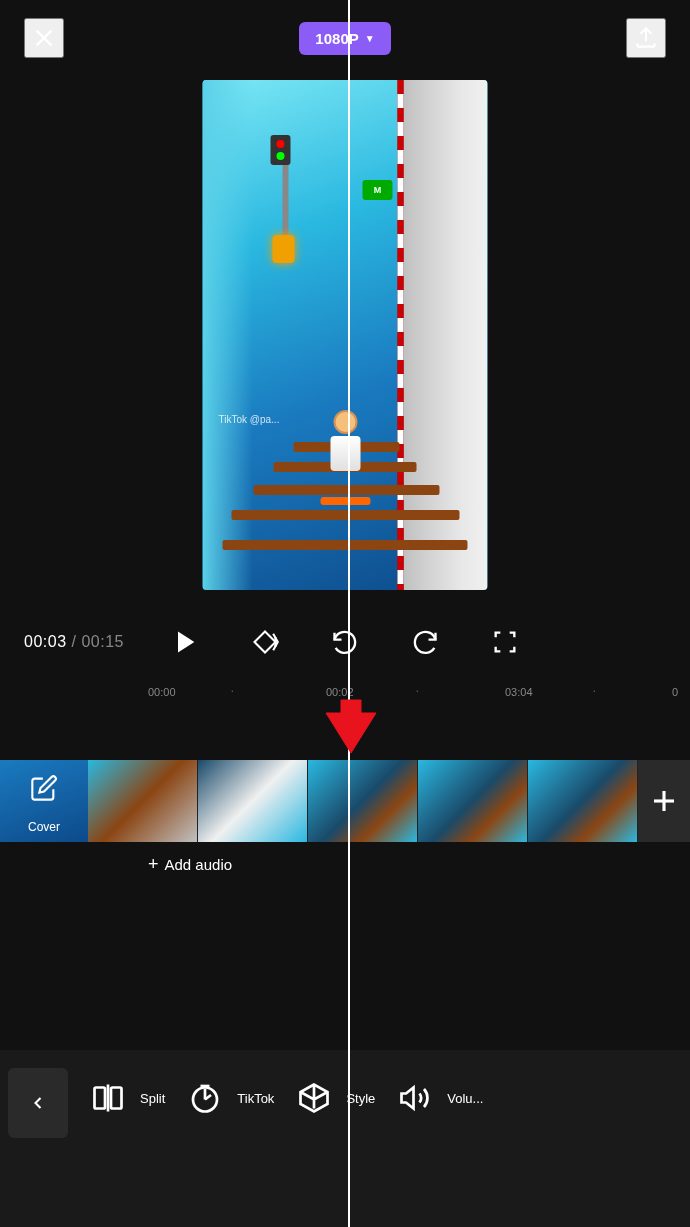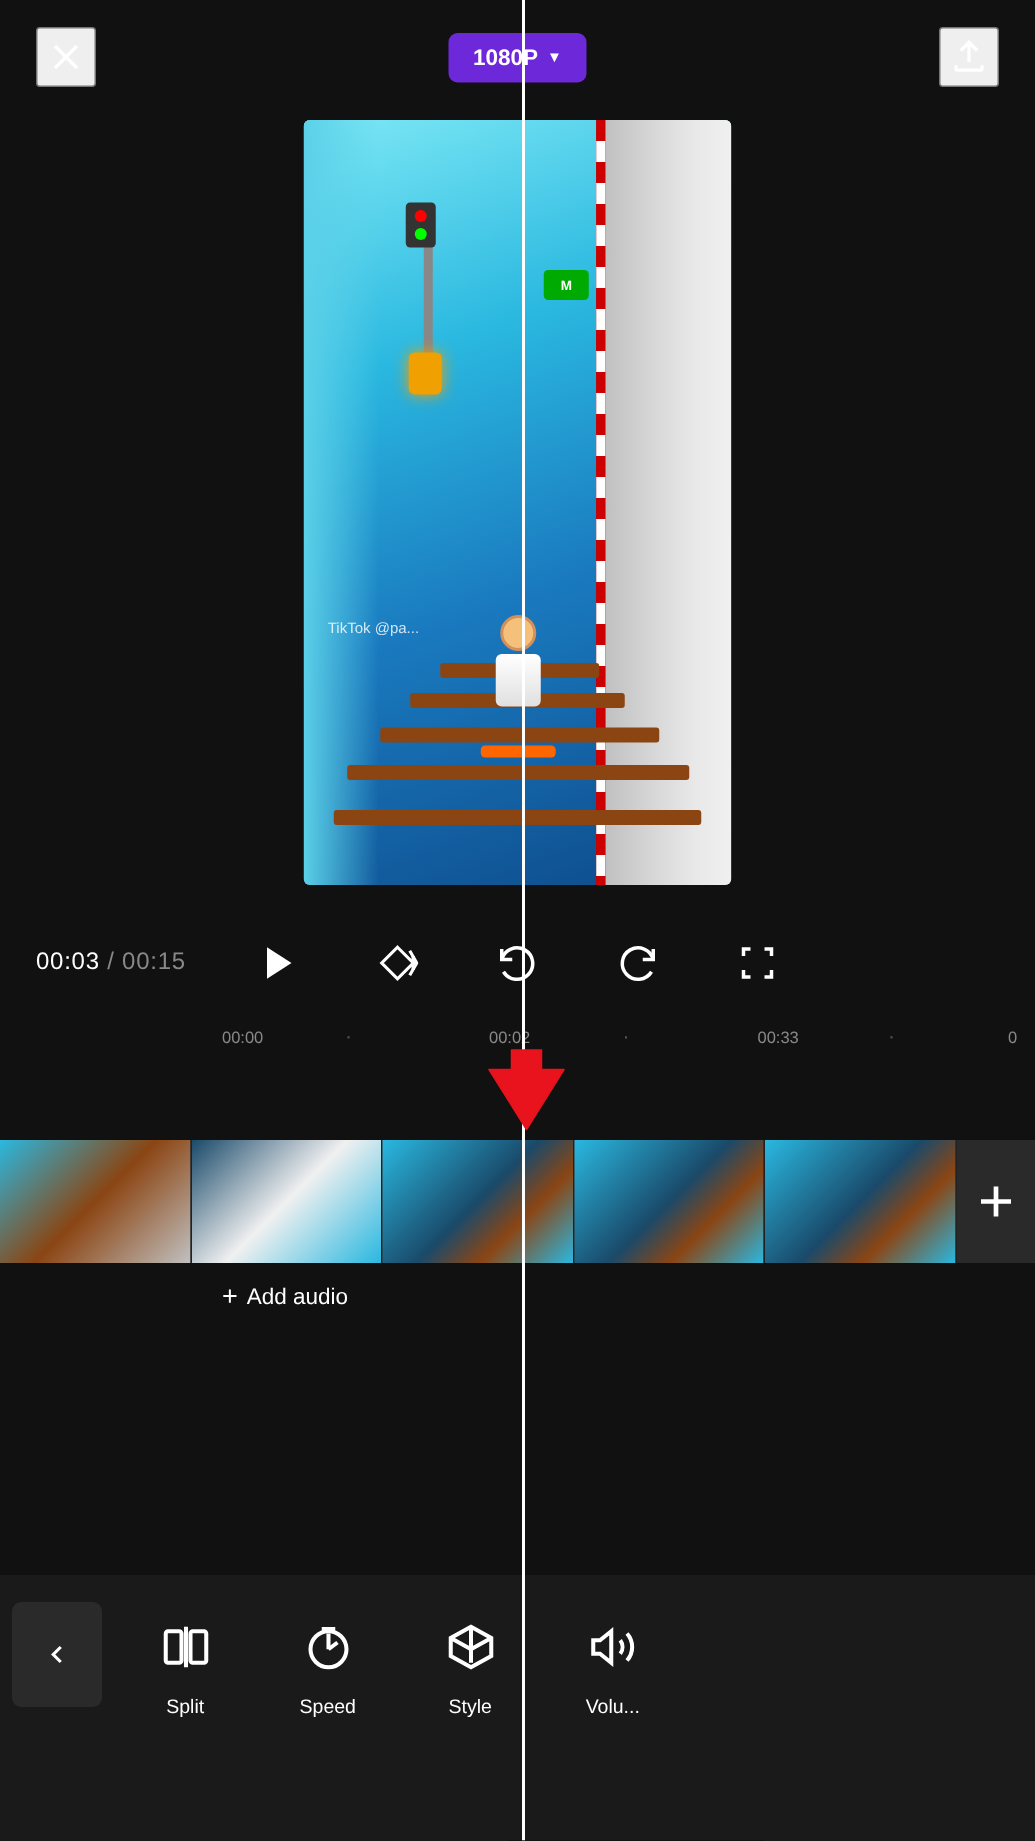--- a/index.html
+++ b/index.html
@@ -23,21 +23,21 @@
       top: 0; left: 0; right: 0;
       z-index: 10;
     }
     .close-btn {
       width: 40px; height: 40px;
       display: flex; align-items: center; justify-content: center;
       cursor: pointer;
     }
     .close-btn svg { width: 22px; height: 22px; stroke: #fff; stroke-width: 2.5; }
     .resolution-btn {
-      background: #6d28d9;
+      background: #8b5cf6;
       border: none;
       color: #fff;
       padding: 8px 16px;
       border-radius: 6px;
       font-size: 15px;
       font-weight: 600;
       display: flex; align-items: center; gap: 6px;
       cursor: pointer;
     }
     .resolution-btn .chevron { font-size: 10px; }
@@ -401,21 +401,21 @@
     }
     .back-btn svg { width: 20px; height: 20px; stroke: #fff; fill: none; stroke-width: 2.5; }
     .toolbar-items {
       display: flex;
       flex: 1;
       overflow-x: auto;
       gap: 0;
     }
     .toolbar-item {
       display: flex;
-      flex-direction: column;
+      flex-direction: row;
       align-items: center;
       justify-content: flex-start;
       gap: 8px;
       min-width: 95px;
       padding: 6px 8px;
       cursor: pointer;
     }
     .toolbar-item-icon {
       width: 48px; height: 48px;
       display: flex; align-items: center; justify-content: center;
@@ -517,35 +517,44 @@
         <path d="M4 8V4h4M16 4h4v4M20 16v4h-4M8 20H4v-4" stroke="#fff" fill="none" stroke-width="2"></path>
       </svg>
   </button>
 </div>
 
 <div class="timeline-ruler" style="position:absolute;top:672px;left:0;right:0;height:32px;background:#111;">
   <span class="ruler-label" style="left:148px;">00:00</span>
   <span class="ruler-dot" style="left:230px;">·</span>
   <span class="ruler-label" style="left:326px;">00:02</span>
   <span class="ruler-dot" style="left:415px;">·</span>
-  <span class="ruler-label" style="left:505px;">00:33</span>
+  <span class="ruler-label" style="left:505px;">03:04</span>
   <span class="ruler-dot" style="left:592px;">·</span>
   <span class="ruler-label" style="left:672px;">0</span>
 </div>
 
 <div class="red-arrow">
   <svg viewBox="0 0 70 60" xmlns="http://www.w3.org/2000/svg">
     <polygon points="35,55 10,15 25,15 25,2 45,2 45,15 60,15" fill="#e8131c" stroke="#e8131c" stroke-linejoin="round"></polygon>
   </svg>
 </div>
 
 <div class="playhead-line"></div>
 
 <div class="track-container">
 
+  <div class="cover-thumb">
+    <div class="cover-icon">
+      <svg viewBox="0 0 24 24">
+          <path d="M11 4H4a2 2 0 0 0-2 2v14a2 2 0 0 0 2 2h14a2 2 0 0 0 2-2v-7"></path>
+          <path d="M18.5 2.5a2.121 2.121 0 0 1 3 3L12 15l-4 1 1-4 9.5-9.5z"></path>
+        </svg>
+    </div>
+    <span class="cover-label">Cover</span>
+  </div>
 
   <div class="video-strip">
     <div class="strip-left-handle"></div>
     <div class="strip-badge">12.2s</div>
     <div class="strip-speed-badge">
       <div class="speed-circle"></div>
       <span>1.4x</span>
     </div>
     <div class="strip-frame"></div>
     <div class="strip-frame"></div>
@@ -590,21 +599,21 @@
 
     <div class="toolbar-item">
       <div class="toolbar-item-icon">
         <svg viewBox="0 0 24 24">
             <circle cx="12" cy="13" r="8" stroke="#fff" stroke-width="1.8" fill="none"></circle>
             <path d="M12 13 L12 6" stroke="#fff" stroke-width="1.8"></path>
             <path d="M12 13 L16 10" stroke="#fff" stroke-width="1.8"></path>
             <line x1="9" y1="4" x2="15" y2="4" stroke="#fff" stroke-width="1.8"></line>
           </svg>
       </div>
-      <span class="toolbar-item-label">Speed</span>
+      <span class="toolbar-item-label">TikTok</span>
     </div>
 
 
     <div class="toolbar-item">
       <div class="toolbar-item-icon">
         <svg viewBox="0 0 24 24">
             <path d="M12 3L3 8v8l9 5 9-5V8L12 3z" stroke="#fff" stroke-width="1.8" fill="none"></path>
             <path d="M12 3v16M3 8l9 5 9-5" stroke="#fff" stroke-width="1.8"></path>
           </svg>
       </div>

